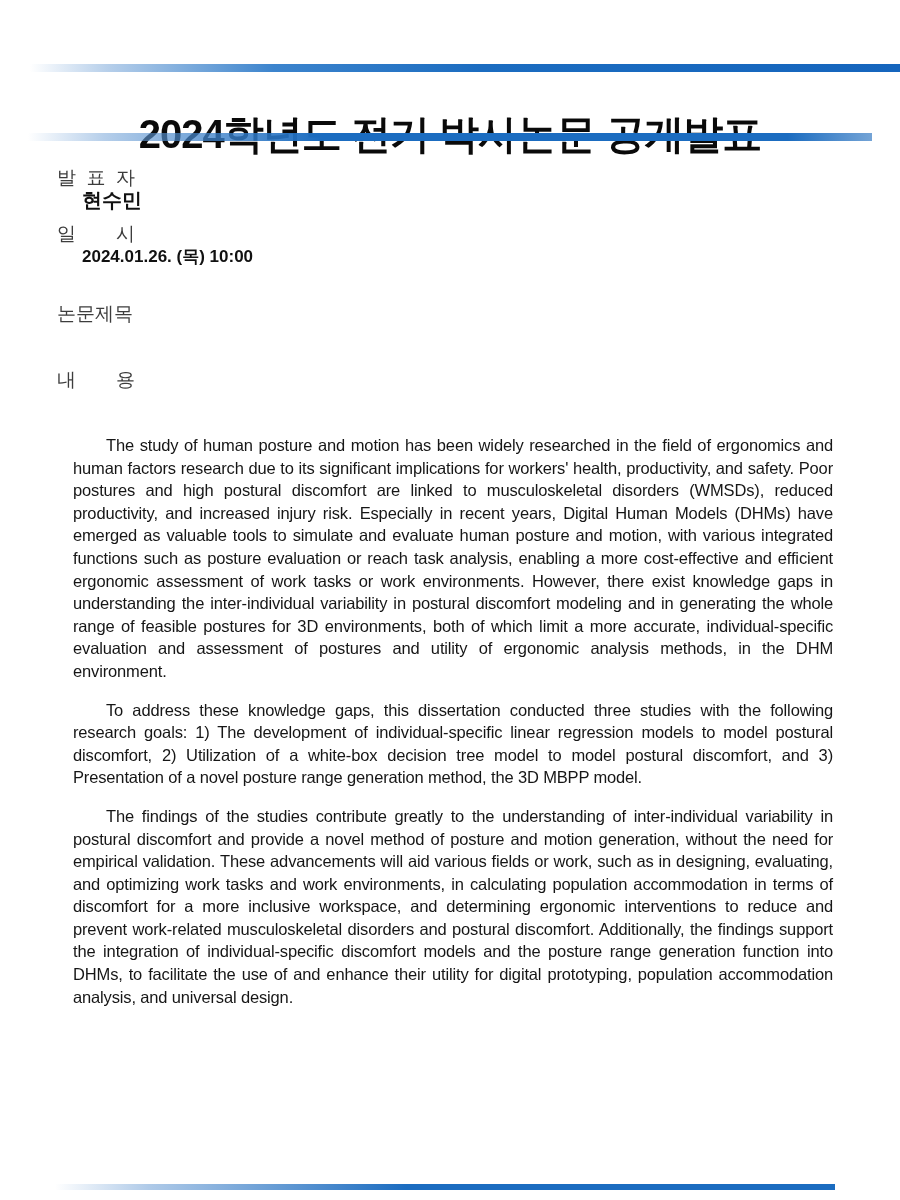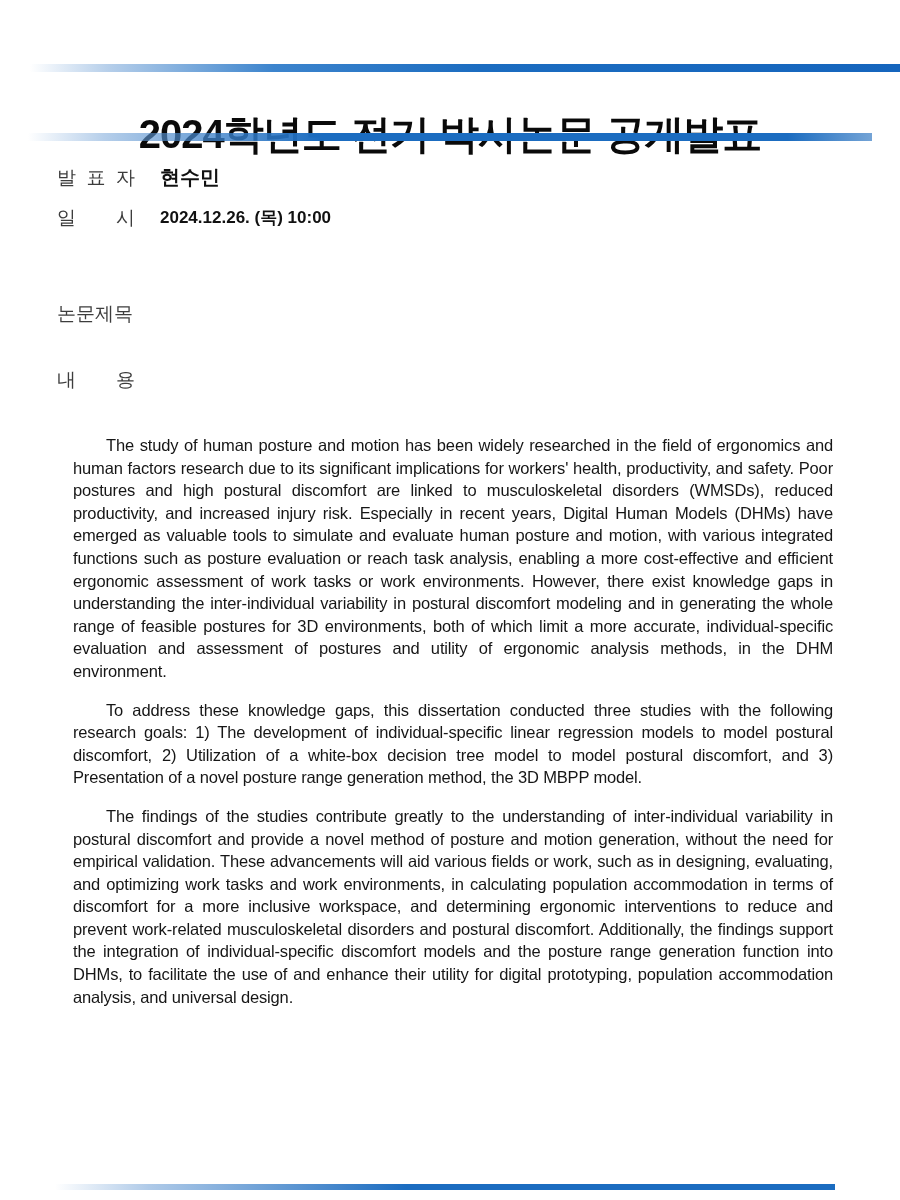--- a/index.html
+++ b/index.html
@@ -23,33 +23,33 @@
     top:1184px; left:55px; width:780px; height:6px;
     background:linear-gradient(to right, rgba(27,108,192,0) 0%, rgba(122,167,217,0.6) 12%,
       #1b6cc0 45%, #1b6cc0 100%);
   }
   
   .doc-title {
     position:absolute; top:80px; left:0; width:100%;
     text-align:center; font-size:40px; font-weight:700; letter-spacing:-1px; color:#0a0a0a;
   }
   
-  .field-row { position:absolute; left:57px; display:flex; align-items:flex-start; }
+  .field-row { position:absolute; left:57px; display:flex; align-items:flex-start;flex-direction:column; }
   .f-label {
     display:inline-block; width:78px; min-width:78px;
     font-size:19px; color:#3d3d3d; line-height:23px;
     text-align:justify; text-align-last:justify; white-space:normal;
   }
   .f-value { margin-left:25px; font-weight:700; font-size:17px; color:#111; line-height:23px; }
   .f-value.name { font-size:20px; }
   .f-value.plain { font-weight:400; color:#222; letter-spacing:-0.2px; }
   .f-value.thesis { width:640px; }
   .f-value.keywords { width:698px; text-align:justify; line-height:23.5px; }
   .row-presenter { top:166px; }
-  .row-datetime  { top:206px;align-items:flex-end; }
+  .row-datetime  { top:222px; }
   .row-location  { top:238px; }
   .row-thesis    { top:302px;font-family:Liberation Serif, serif; }
   .row-content-label { top:368px;align-items:center; }
   .row-keywords  { top:1092px; }
   
   .abstract {
     position:absolute; top:418px; left:57px; width:792px;
     font-size:16.5px; line-height:22.6px; letter-spacing:-0.15px;
     text-align:justify; color:#161616;
   }
@@ -66,21 +66,21 @@
 
   <div class="rule rule-mid"></div>
 
   <div class="field-row row-presenter">
     <span class="f-label">발 표 자</span>
     <span class="f-value name">현수민</span>
   </div>
 
   <div class="field-row row-datetime">
     <span class="f-label">일 시</span>
-    <span class="f-value">2024.12.26. (목) 10:00</span>
+    <span class="f-value">2024.01.26. (목) 10:00</span>
   </div>
 
 
   <div class="field-row row-thesis">
     <span class="f-label">논문제목</span>
   </div>
 
   <div class="field-row row-content-label">
     <span class="f-label">내 용</span>
   </div>

